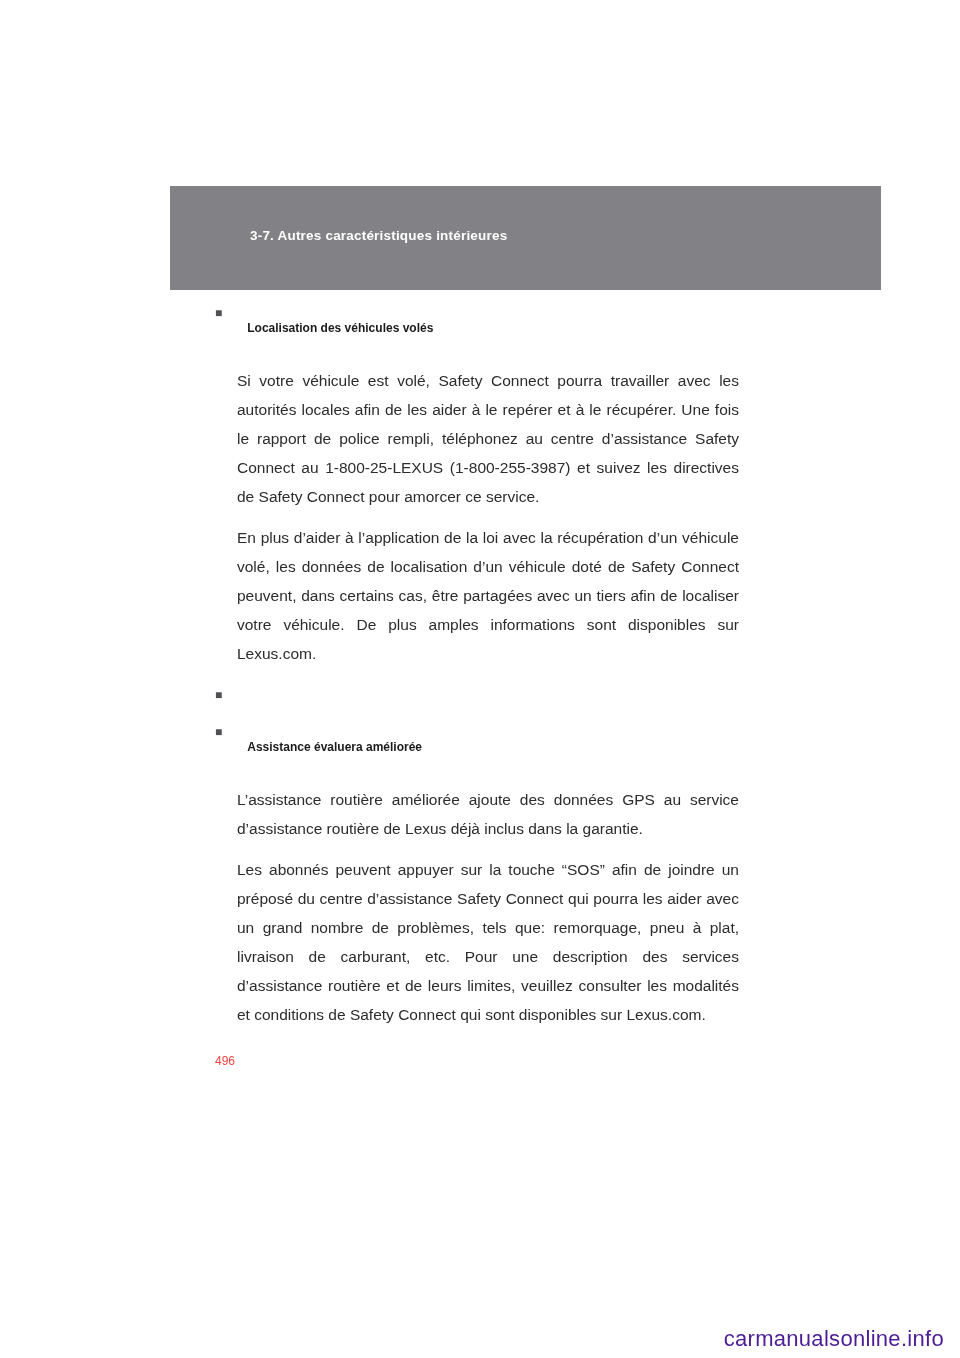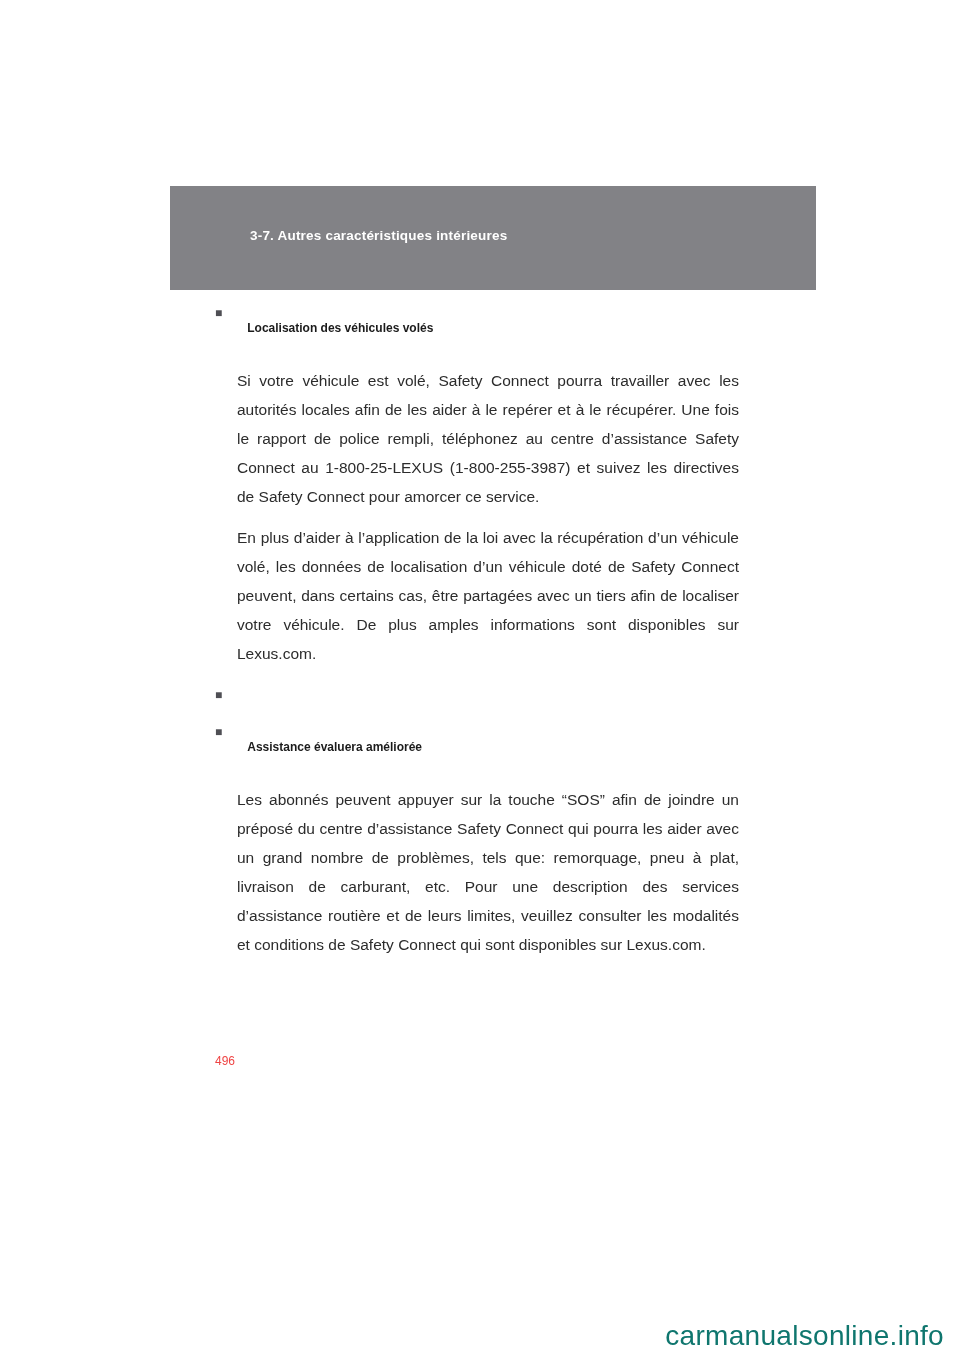--- a/index.html
+++ b/index.html
@@ -8,21 +8,21 @@
     width:960px;
     height:1358px;
     background:#ffffff;
     overflow:hidden;
     font-family:"Liberation Sans", sans-serif;
   }
   .header-band {
     position:absolute;
     left:170px;
     top:186px;
-    width:646px;
+    width:711px;
     height:104px;
     background:#828286;
   }
   .header-text {
     position:absolute;
     left:80px;
     top:42px;
     color:#ffffff;
     font-size:13.5px;
     font-weight:bold;
@@ -74,22 +74,22 @@
     position:absolute;
     left:215px;
     top:1054px;
     font-size:12px;
     color:#ef4444;
   }
   .watermark {
     position:absolute;
     right:16px;
     bottom:6px;
-    font-size:28px;
-    color:#0f766e;
+    font-size:22px;
+    color:#4c1d95;
     letter-spacing:0.3px;
   }
 </style>
 </head>
 <body>
 
 <div class="page">
 
   <div class="header-band">
     <div class="header-text">3-7. Autres caractéristiques intérieures</div>
@@ -110,20 +110,21 @@
       <div class="sec-head">
         <span class="bullet">■</span>
       </div>
     </section>
 
     <section class="sec">
       <div class="sec-head">
         <span class="bullet">■</span>
         <h3 class="sec-title">Assistance évaluera améliorée</h3>
       </div>
+      <p class="para">L’assistance routière améliorée ajoute des données GPS au service d’assistance routière de Lexus déjà inclus dans la garantie.</p>
       <p class="para">Les abonnés peuvent appuyer sur la touche “SOS” afin de joindre un préposé du centre d’assistance Safety Connect qui pourra les aider avec un grand nombre de problèmes, tels que: remorquage, pneu à plat, livraison de carburant, etc. Pour une description des services d’assistance routière et de leurs limites, veuillez consulter les modalités et conditions de Safety Connect qui sont disponibles sur Lexus.com.</p>
     </section>
 
   </div>
 
   <div class="page-number">496</div>
 
   <div class="watermark">carmanualsonline.info</div>
 
 </div>

